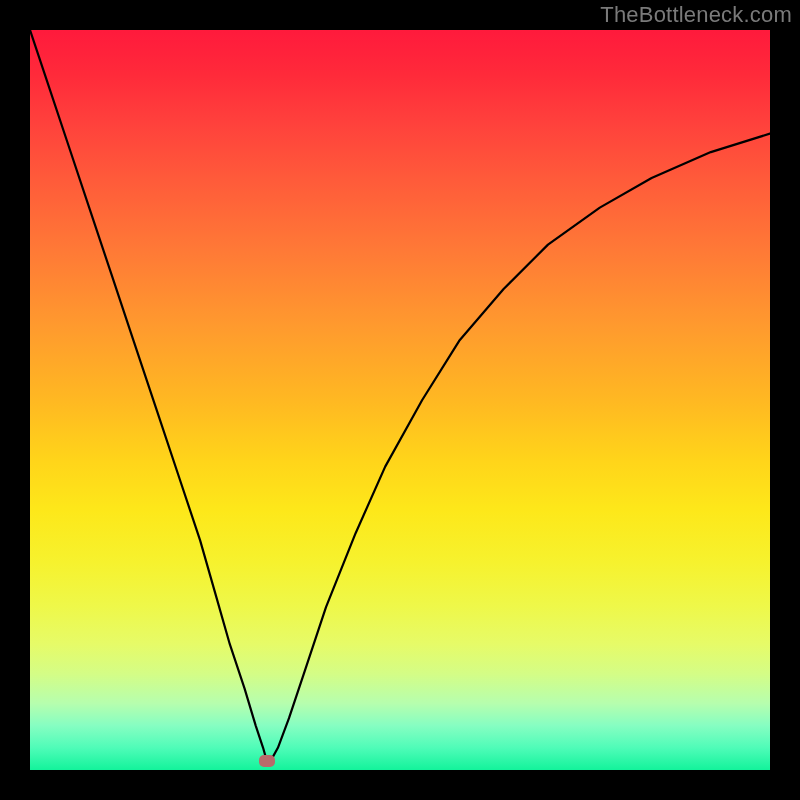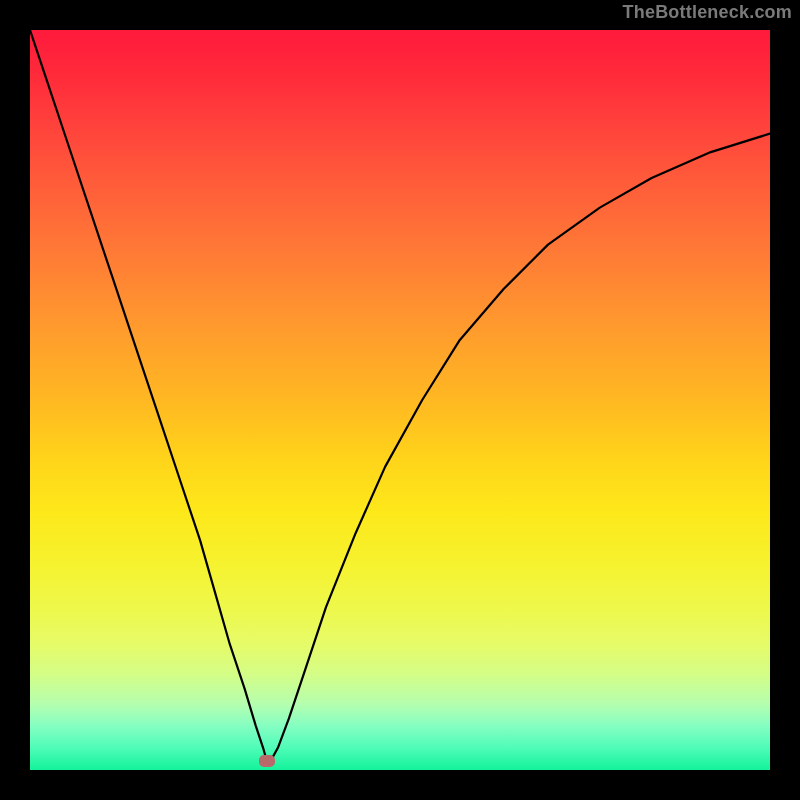--- a/index.html
+++ b/index.html
@@ -14,22 +14,22 @@
     position: relative;
     width: 800px;
     height: 800px;
     background: #000;
   }
   .watermark {
     position: absolute;
     top: 2px;
     right: 8px;
     color: #7a7a7a;
-    font-size: 18px;
-    font-weight: 700;
+    font-size: 22px;
+    font-weight: 400;
     letter-spacing: 0.2px;
     z-index: 10;
   }
   .plot-area {
     position: absolute;
     left: 30px;
     top: 30px;
     width: 740px;
     height: 740px;
     overflow: hidden;

